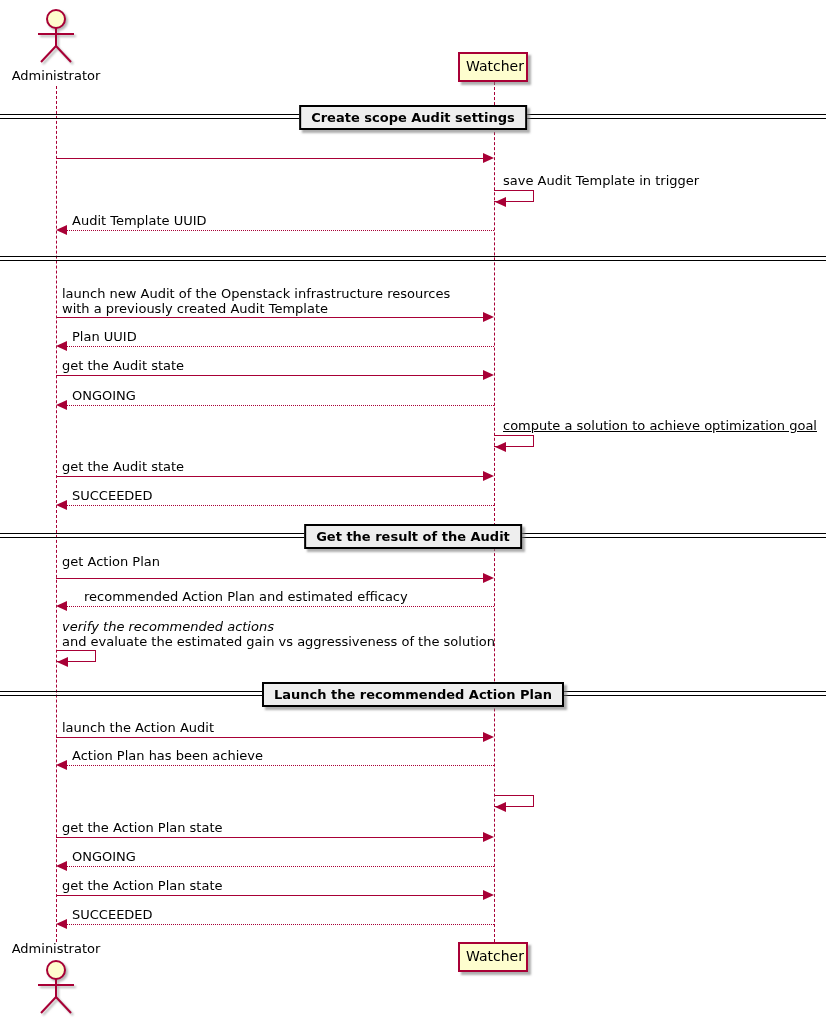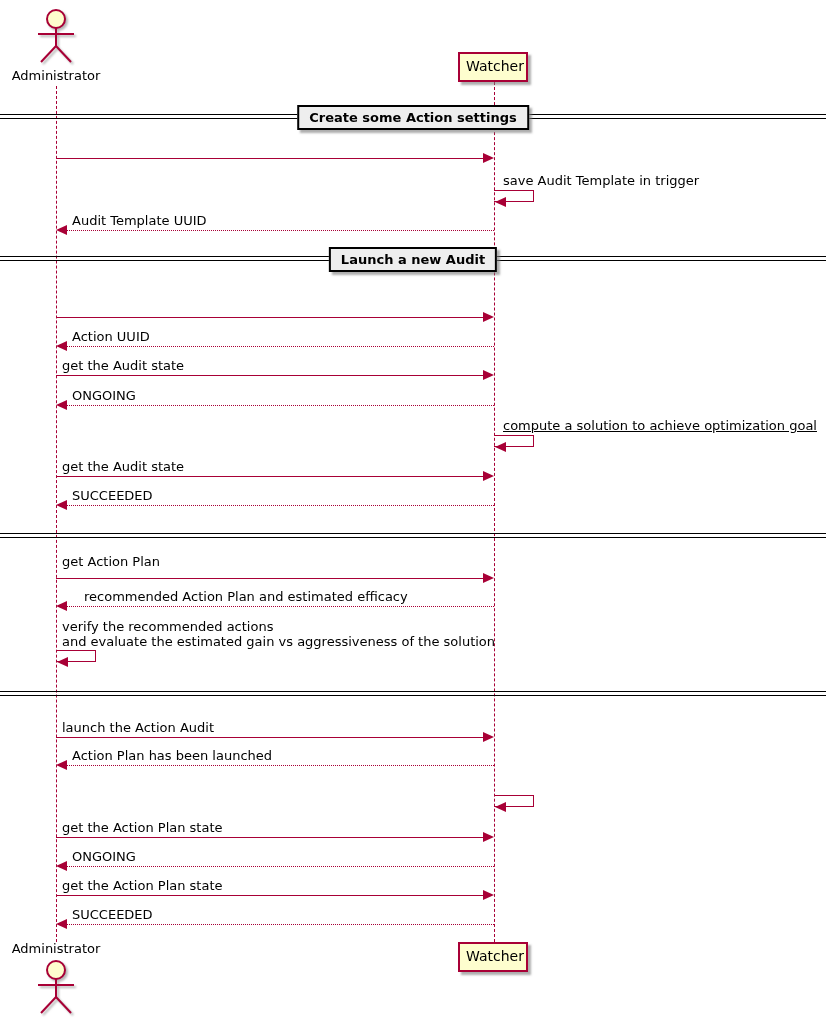--- a/index.html
+++ b/index.html
@@ -116,40 +116,43 @@
     <line x1="26" y1="21" x2="26" y2="39" stroke="#A80036" stroke-width="2"></line>
     <line x1="8" y1="27" x2="44" y2="27" stroke="#A80036" stroke-width="2"></line>
     <line x1="26" y1="39" x2="11" y2="55" stroke="#A80036" stroke-width="2"></line>
     <line x1="26" y1="39" x2="41" y2="55" stroke="#A80036" stroke-width="2"></line>
   </svg>
   <div class="actor-label" style="left:0px; top:68px; width:112px;">Administrator</div>
 
   <div class="pbox" style="left:458px; top:52px; width:70px; height:30px;">Watcher</div>
 
   <div class="divider-lines" style="top:114px;"></div>
-  <div class="divider-box" style="top:105px;">Create some Action settings</div>
+  <div class="divider-box" style="top:105px;">Create scope Audit settings</div>
 
   <div class="arrow solid" style="left:56px; top:158px; width:430px;"></div>
   <div class="ah right" style="left:483px; top:153px;"></div>
 
   <div class="msg-label" style="left:503px; top:173px;">save Audit Template in trigger</div>
   <div class="selfloop" style="left:494px; top:190px;"></div>
   <div class="ah left" style="left:495px; top:197px;"></div>
 
   <div class="msg-label" style="left:72px; top:213px;">Audit Template UUID</div>
   <div class="arrow dotted" style="left:66px; top:230px; width:428px;"></div>
   <div class="ah left" style="left:56px; top:225px;"></div>
 
   <div class="divider-lines" style="top:256px;"></div>
-  <div class="divider-box" style="top:247px;">Launch a new Audit</div>
-
+
+  <div class="msg-label" style="left:62px; top:286px;">
+    <span style="display:block;">launch new Audit of the Openstack infrastructure resources</span>
+    <span style="display:block;">with a previously created Audit Template</span>
+  </div>
   <div class="arrow solid" style="left:56px; top:317px; width:430px;"></div>
   <div class="ah right" style="left:483px; top:312px;"></div>
 
-  <div class="msg-label" style="left:72px; top:329px;">Action UUID</div>
+  <div class="msg-label" style="left:72px; top:329px;">Plan UUID</div>
   <div class="arrow dotted" style="left:66px; top:346px; width:428px;"></div>
   <div class="ah left" style="left:56px; top:341px;"></div>
 
   <div class="msg-label" style="left:62px; top:358px;">get the Audit state</div>
   <div class="arrow solid" style="left:56px; top:375px; width:430px;"></div>
   <div class="ah right" style="left:483px; top:370px;"></div>
 
   <div class="msg-label" style="left:72px; top:388px;">ONGOING</div>
   <div class="arrow dotted" style="left:66px; top:405px; width:428px;"></div>
   <div class="ah left" style="left:56px; top:400px;"></div>
@@ -160,43 +163,45 @@
 
   <div class="msg-label" style="left:62px; top:459px;">get the Audit state</div>
   <div class="arrow solid" style="left:56px; top:476px; width:430px;"></div>
   <div class="ah right" style="left:483px; top:471px;"></div>
 
   <div class="msg-label" style="left:72px; top:488px;">SUCCEEDED</div>
   <div class="arrow dotted" style="left:66px; top:505px; width:428px;"></div>
   <div class="ah left" style="left:56px; top:500px;"></div>
 
   <div class="divider-lines" style="top:533px;"></div>
+  <div class="divider-box" style="top:524px;">Get the result of the Audit</div>
 
   <div class="msg-label" style="left:62px; top:554px;">get Action Plan</div>
   <div class="arrow solid" style="left:56px; top:578px; width:430px;"></div>
   <div class="ah right" style="left:483px; top:573px;"></div>
 
   <div class="msg-label" style="left:84px; top:589px;">recommended Action Plan and estimated efficacy</div>
   <div class="arrow dotted" style="left:66px; top:606px; width:428px;"></div>
   <div class="ah left" style="left:56px; top:601px;"></div>
 
   <div class="msg-label" style="left:62px; top:619px;">
-    <span style="display:block;">verify the recommended actions</span>
+    <span style="display:block;font-style:italic;">verify the recommended actions</span>
     <span style="display:block;">and evaluate the estimated gain vs aggressiveness of the solution</span>
   </div>
   <div class="selfloop" style="left:56px; top:650px;"></div>
   <div class="ah left" style="left:57px; top:657px;"></div>
 
   <div class="divider-lines" style="top:691px;"></div>
+  <div class="divider-box" style="top:682px;">Launch the recommended Action Plan</div>
 
   <div class="msg-label" style="left:62px; top:720px;">launch the Action Audit</div>
   <div class="arrow solid" style="left:56px; top:737px; width:430px;"></div>
   <div class="ah right" style="left:483px; top:732px;"></div>
 
-  <div class="msg-label" style="left:72px; top:748px;">Action Plan has been launched</div>
+  <div class="msg-label" style="left:72px; top:748px;">Action Plan has been achieve</div>
   <div class="arrow dotted" style="left:66px; top:765px; width:428px;"></div>
   <div class="ah left" style="left:56px; top:760px;"></div>
 
   <div class="selfloop" style="left:494px; top:795px;"></div>
   <div class="ah left" style="left:495px; top:802px;"></div>
 
   <div class="msg-label" style="left:62px; top:820px;">get the Action Plan state</div>
   <div class="arrow solid" style="left:56px; top:837px; width:430px;"></div>
   <div class="ah right" style="left:483px; top:832px;"></div>
 

